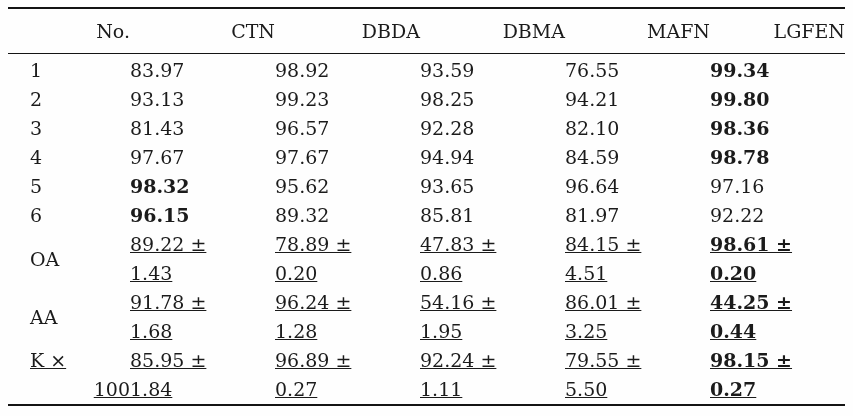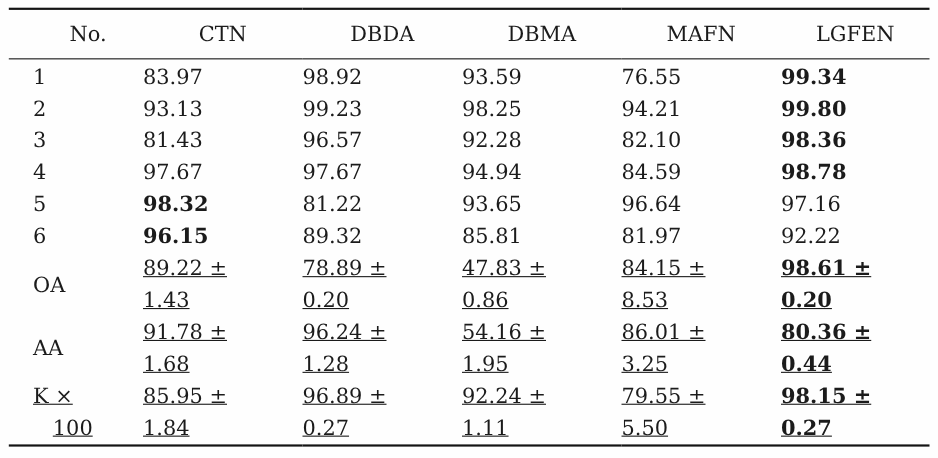--- a/index.html
+++ b/index.html
@@ -26,38 +26,38 @@
     border-top: 2.5px solid #141414;
     border-bottom: 2.5px solid #141414;
     font-size: 19px;
   }
   col.c-no   { width: 122px; }
   col.c-data { width: 145px; }
   col.c-last { width: 135px; }
   thead th {
     height: 44px;
     font-weight: normal;
-    text-align: center;
+    text-align: right;
     vertical-align: middle;
     padding: 0;
     border-bottom: 1.5px solid #141414;
   }
   thead th:first-child { padding-left: 22px; }
   tbody td {
     padding: 0;
     vertical-align: middle;
     text-align: left;
     line-height: 29px;
   }
   tbody tr.single td { height: 29px; }
   tbody tr.double td { height: 58px; }
   tbody td.rowlabel { padding-left: 22px; }
   tbody tr:first-child td { padding-top: 2px; }
   .line { display: block; line-height: 29px; text-decoration: underline; }
-  .indent { padding-left: 18px; }
+  .indent { padding-left: 18px; text-align: right; }
   .b { font-weight: bold; }
 </style>
 </head>
 <body>
 
 <div class="sheet">
   <table class="results">
     <colgroup>
       <col class="c-no">
         <col class="c-data">
@@ -105,21 +105,21 @@
         <td class="rowlabel">4</td>
         <td>97.67</td>
         <td>97.67</td>
         <td>94.94</td>
         <td>84.59</td>
         <td class="b">98.78</td>
       </tr>
       <tr class="single">
         <td class="rowlabel">5</td>
         <td class="b">98.32</td>
-        <td>81.22</td>
+        <td>95.62</td>
         <td>93.65</td>
         <td>96.64</td>
         <td>97.16</td>
       </tr>
       <tr class="single">
         <td class="rowlabel">6</td>
         <td class="b">96.15</td>
         <td>89.32</td>
         <td>85.81</td>
         <td>81.97</td>
@@ -134,21 +134,21 @@
         <td>
           <span class="line">78.89 ±</span>
           <span class="line">0.20</span>
         </td>
         <td>
           <span class="line">47.83 ±</span>
           <span class="line">0.86</span>
         </td>
         <td>
           <span class="line">84.15 ±</span>
-          <span class="line">8.53</span>
+          <span class="line">4.51</span>
         </td>
         <td class="b">
           <span class="line">98.61 ±</span>
           <span class="line">0.20</span>
         </td>
       </tr>
       <tr class="double">
         <td class="rowlabel">AA</td>
         <td>
           <span class="line">91.78 ±</span>
@@ -160,21 +160,21 @@
         </td>
         <td>
           <span class="line">54.16 ±</span>
           <span class="line">1.95</span>
         </td>
         <td>
           <span class="line">86.01 ±</span>
           <span class="line">3.25</span>
         </td>
         <td class="b">
-          <span class="line">80.36 ±</span>
+          <span class="line">44.25 ±</span>
           <span class="line">0.44</span>
         </td>
       </tr>
       <tr class="double">
         <td class="rowlabel">
           <span class="line">K ×</span>
           <span class="line indent">100</span>
         </td>
         <td>
           <span class="line">85.95 ±</span>

